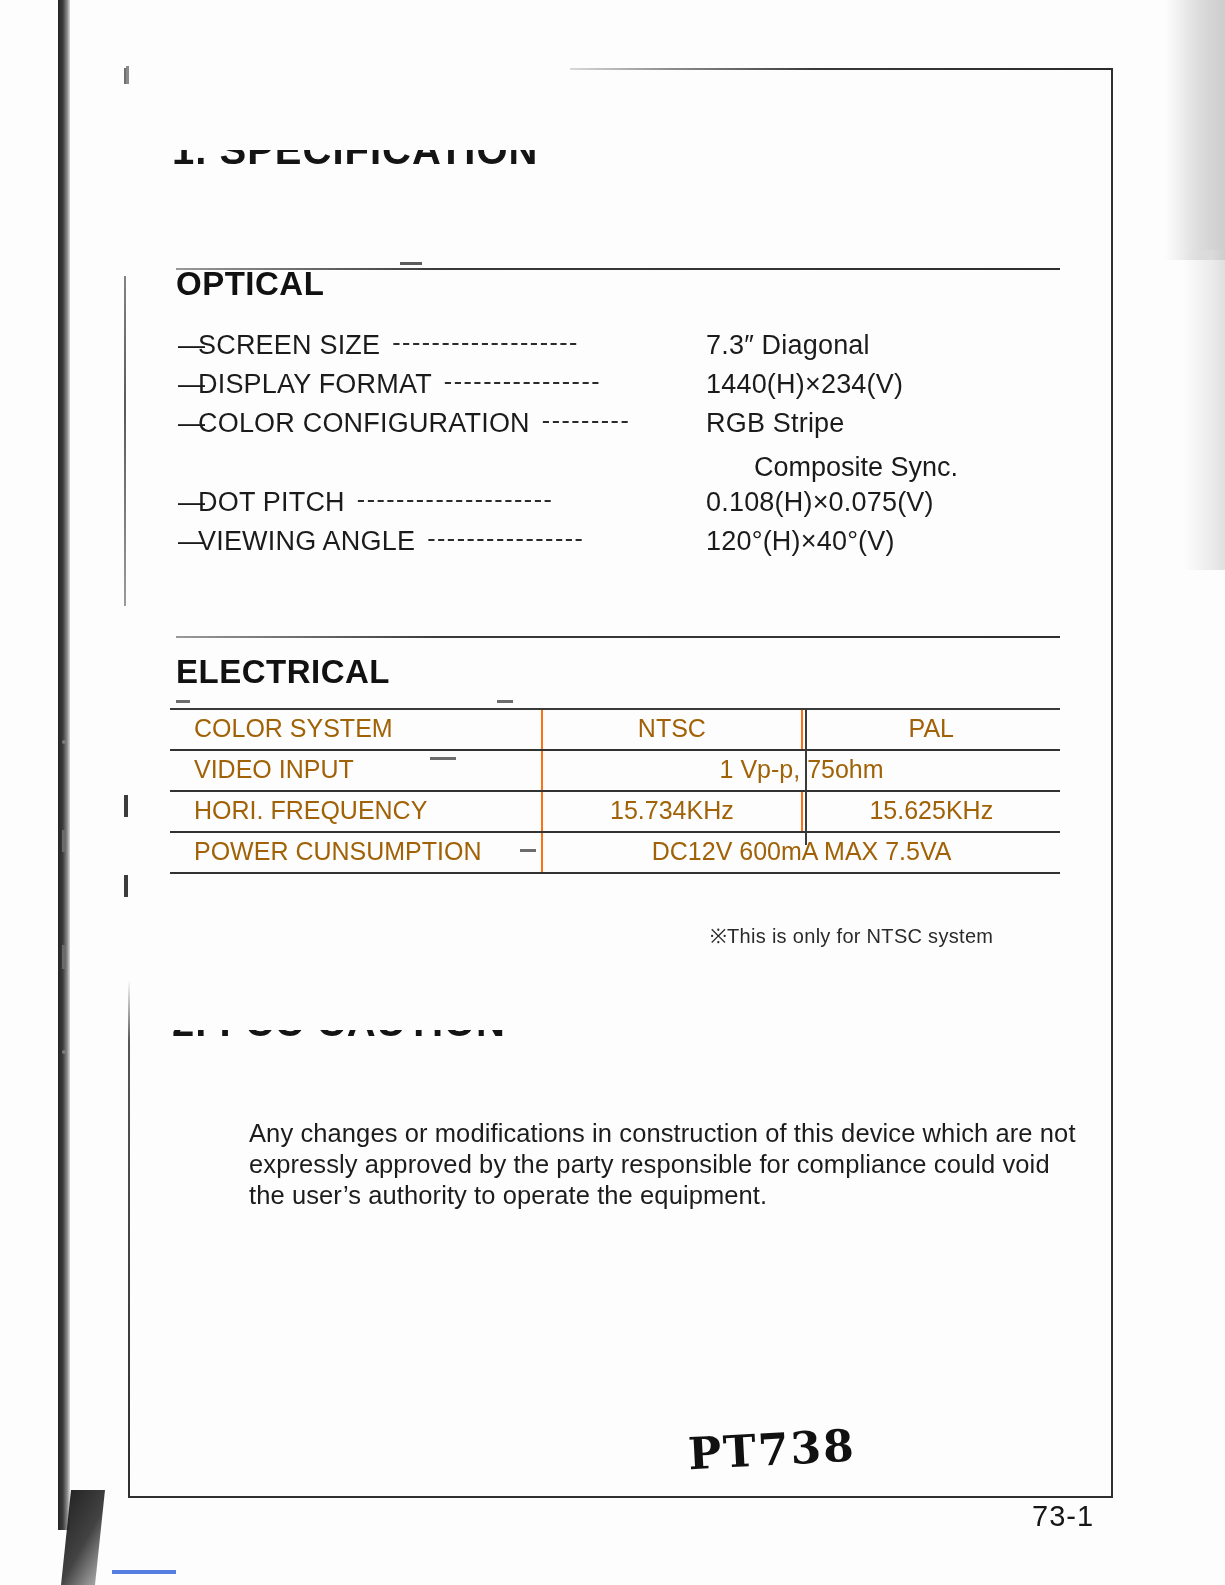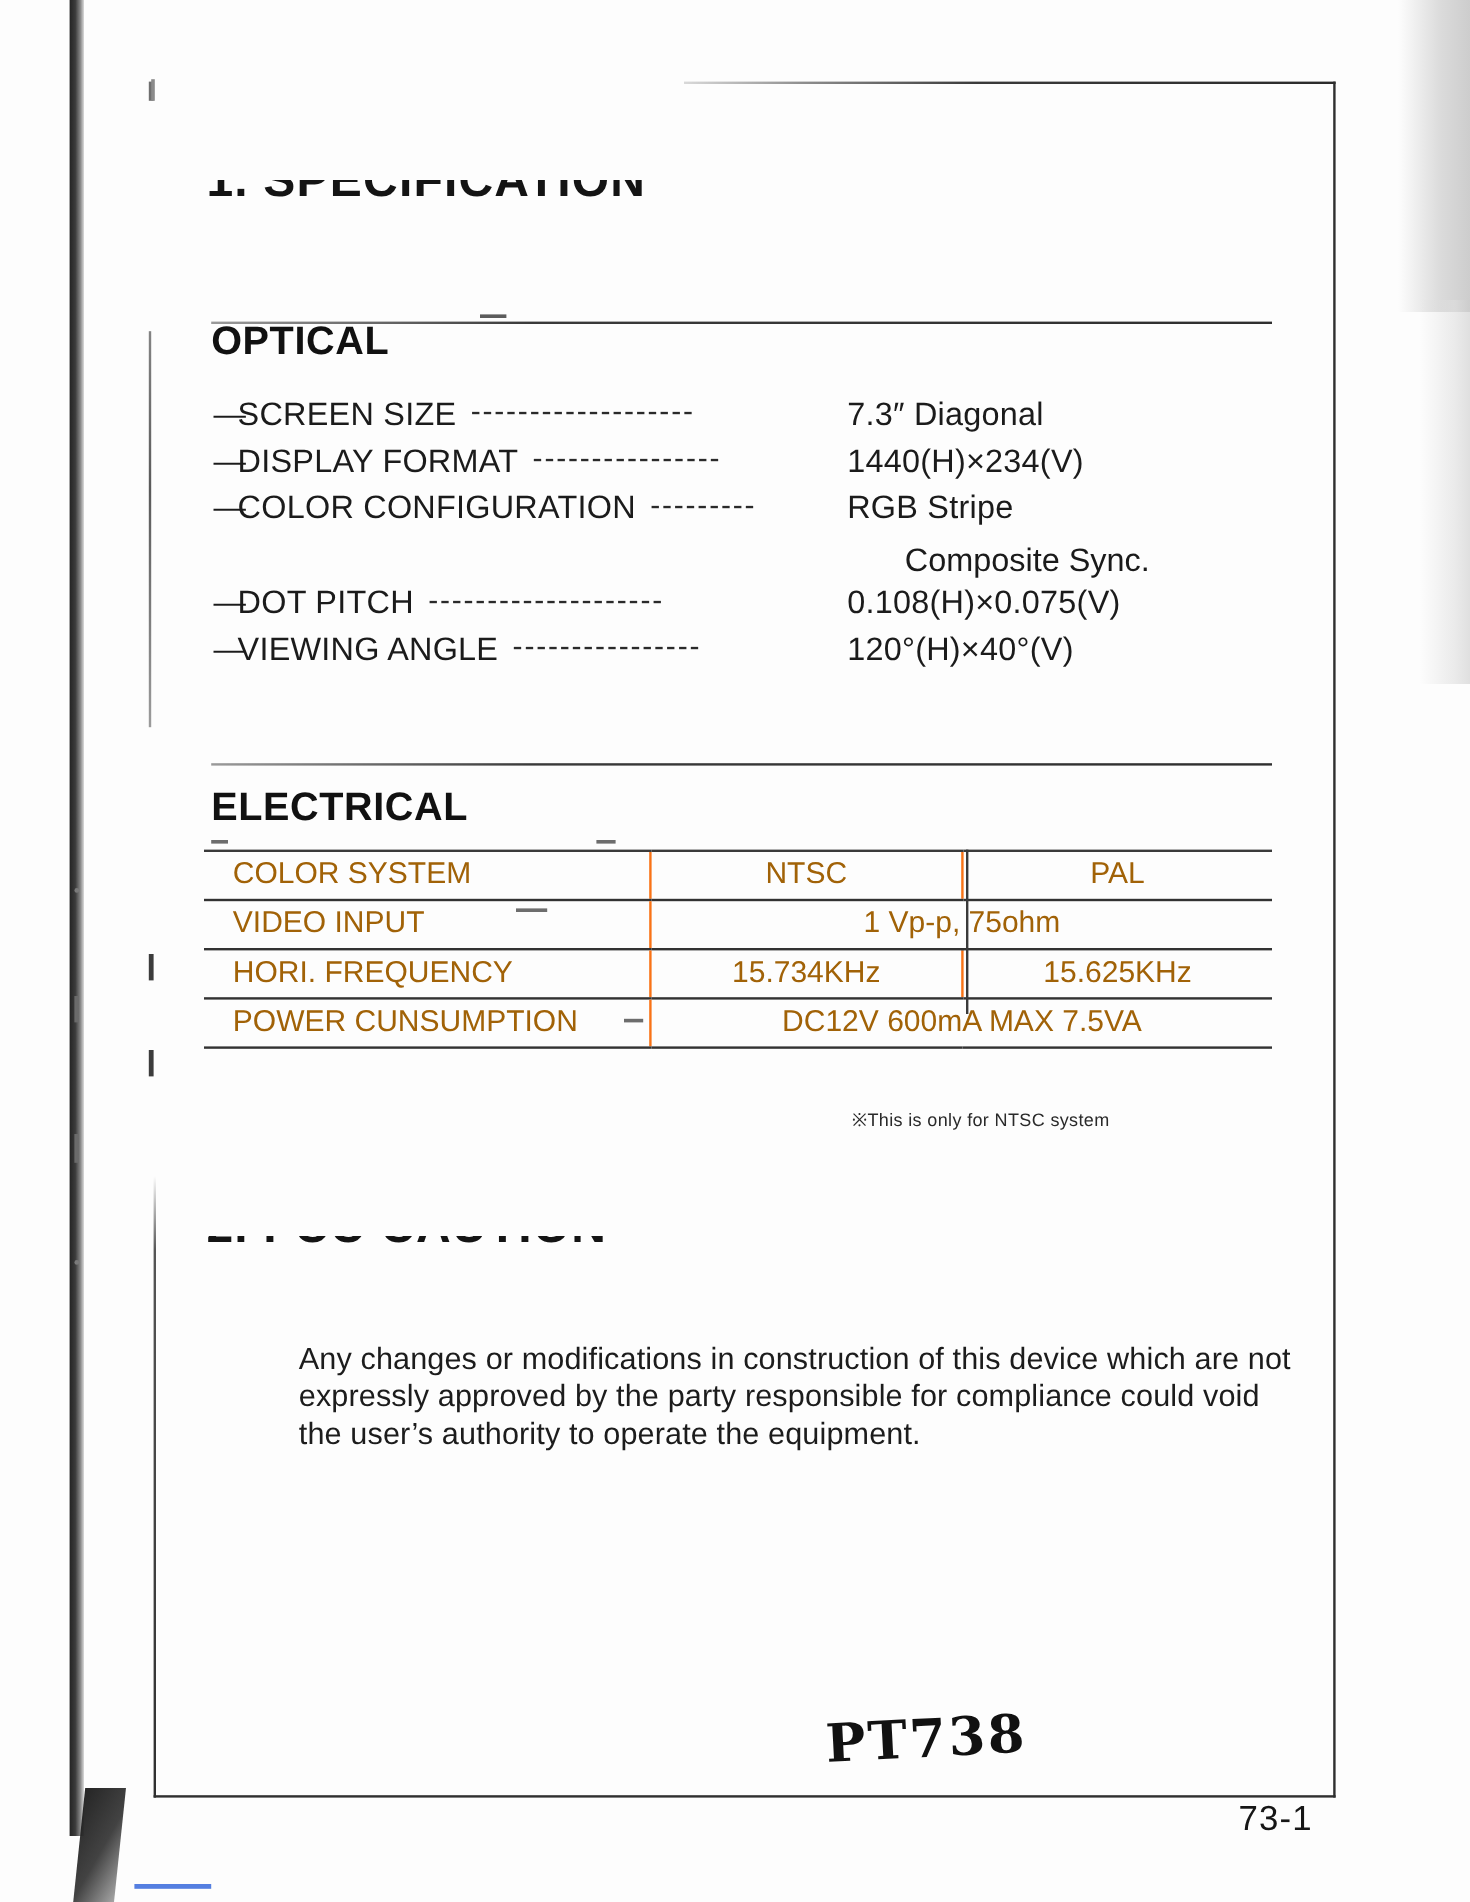--- a/index.html
+++ b/index.html
@@ -205,21 +205,21 @@
   .etable tr.first td { border-top: 2px solid #3a3a3a; }
   .tbl-vline-mid {
     position: absolute;
     left: 805px; top: 708px;
     width: 2px; height: 137px;
     background: #3a3a3a;
   }
   .note {
     position: absolute;
     left: 710px; top: 922px;
-    font-size: 15px;
+    font-size: 20px;
     color: #2a2a2a;
     letter-spacing: .3px;
   }
 
   
   .fcc-body {
     position: absolute;
     left: 205px; top: 1118px;
     width: 830px;
     font-size: 25.5px;

